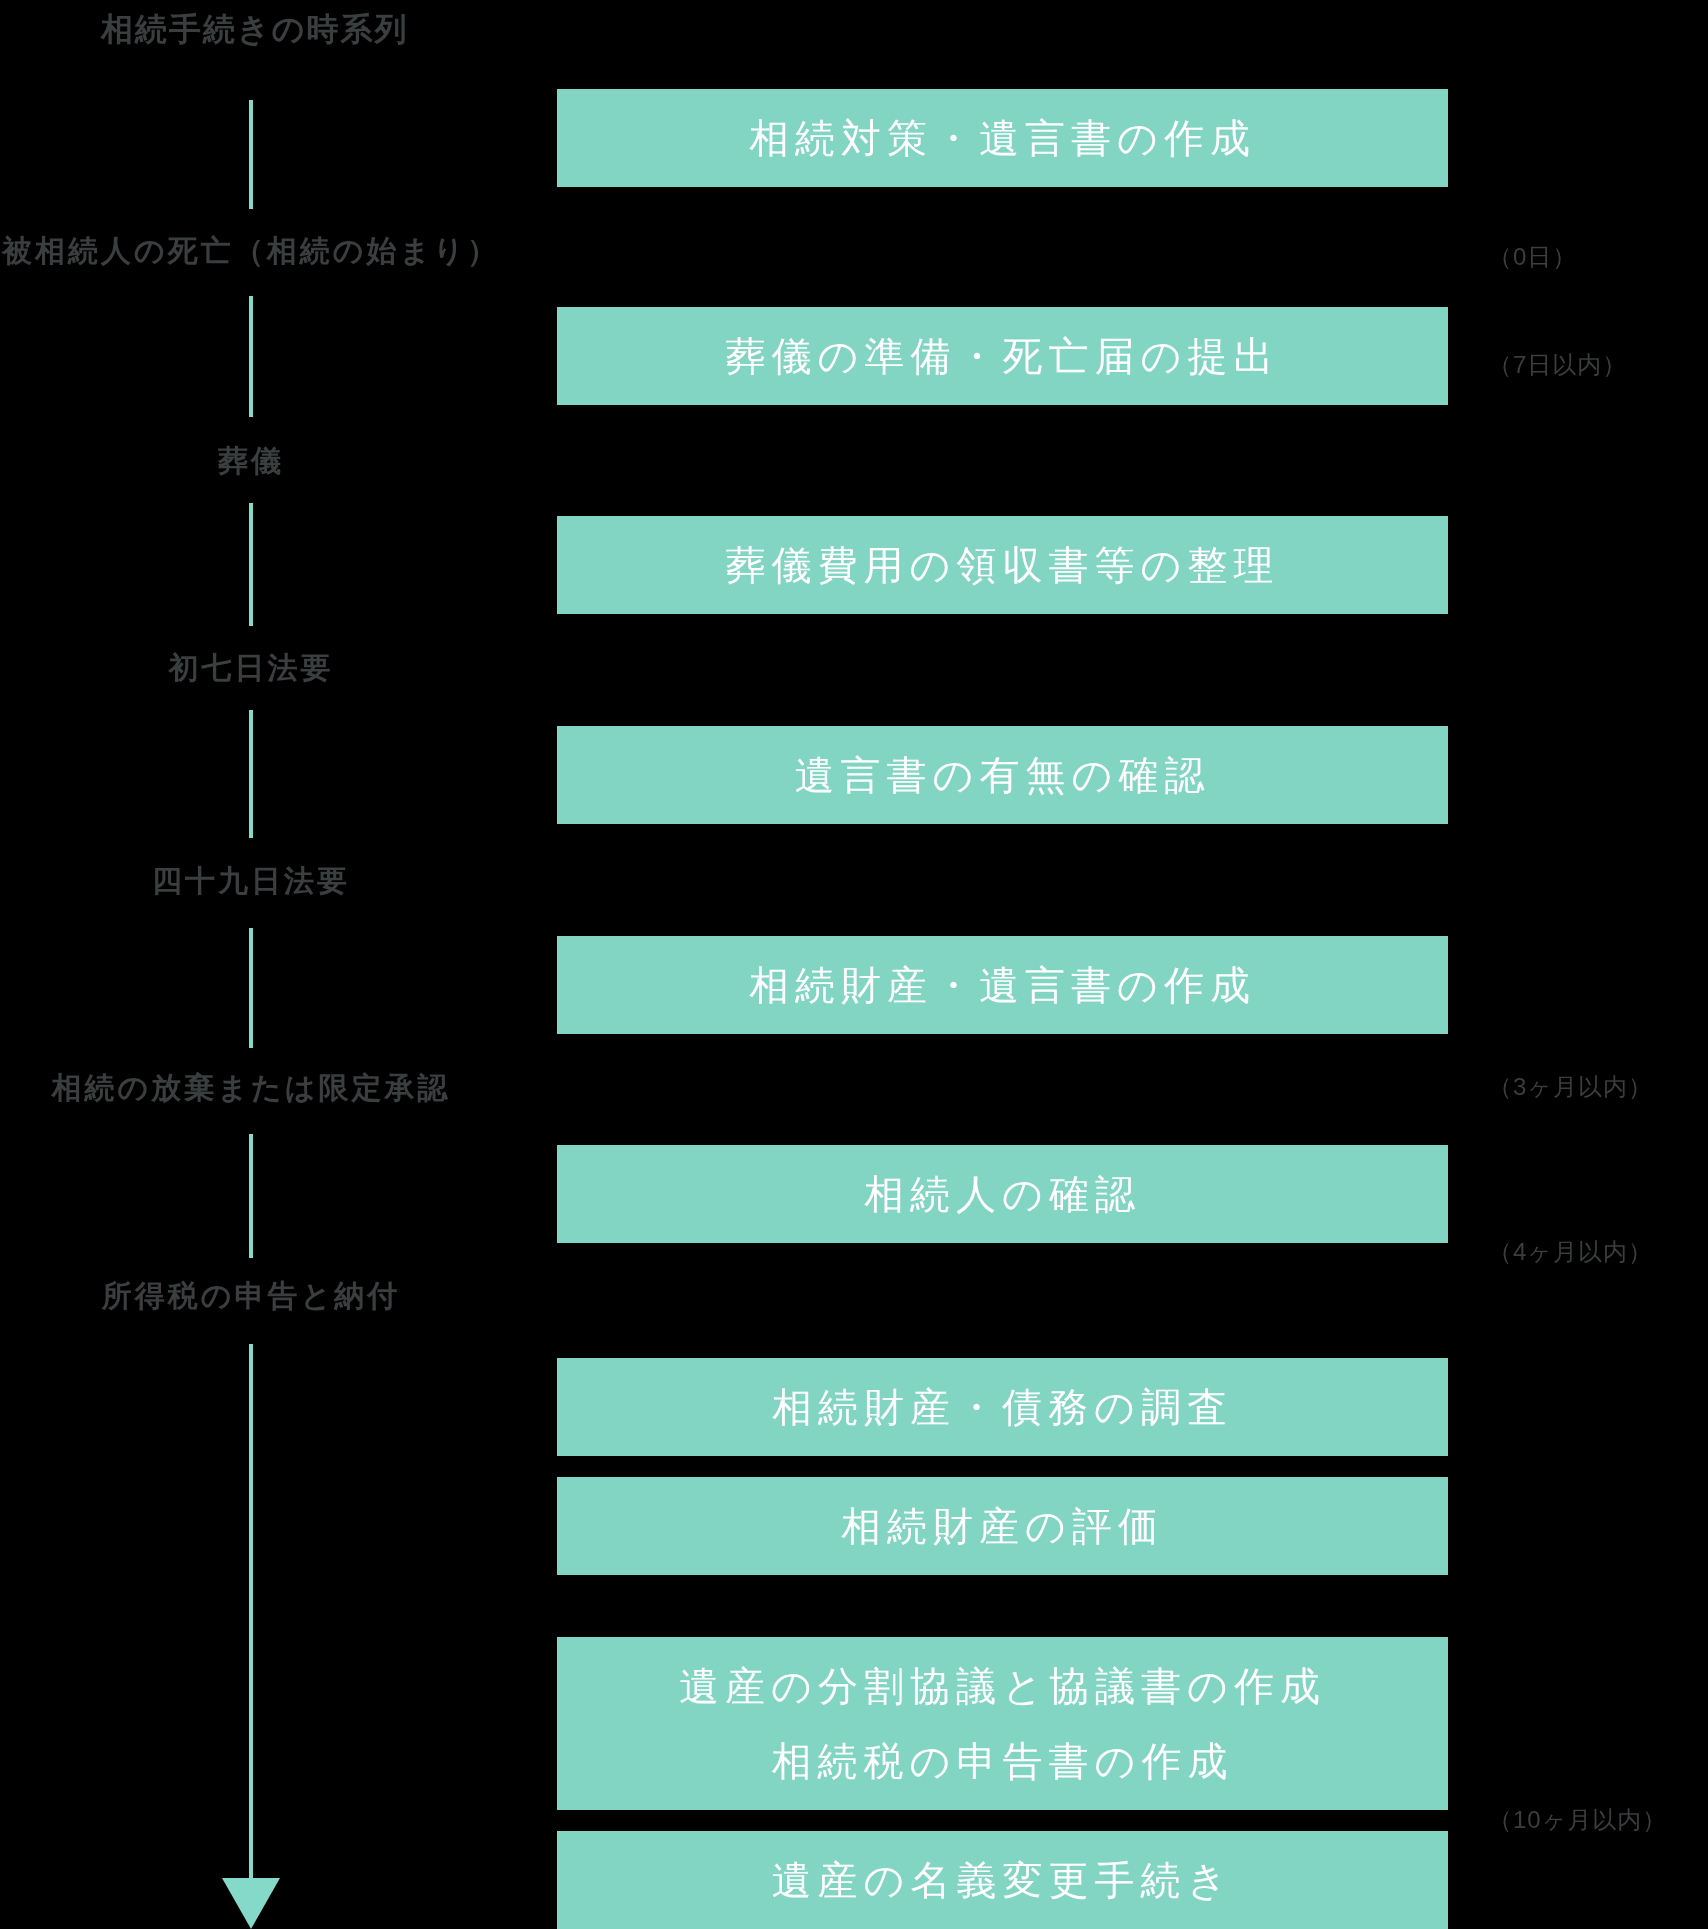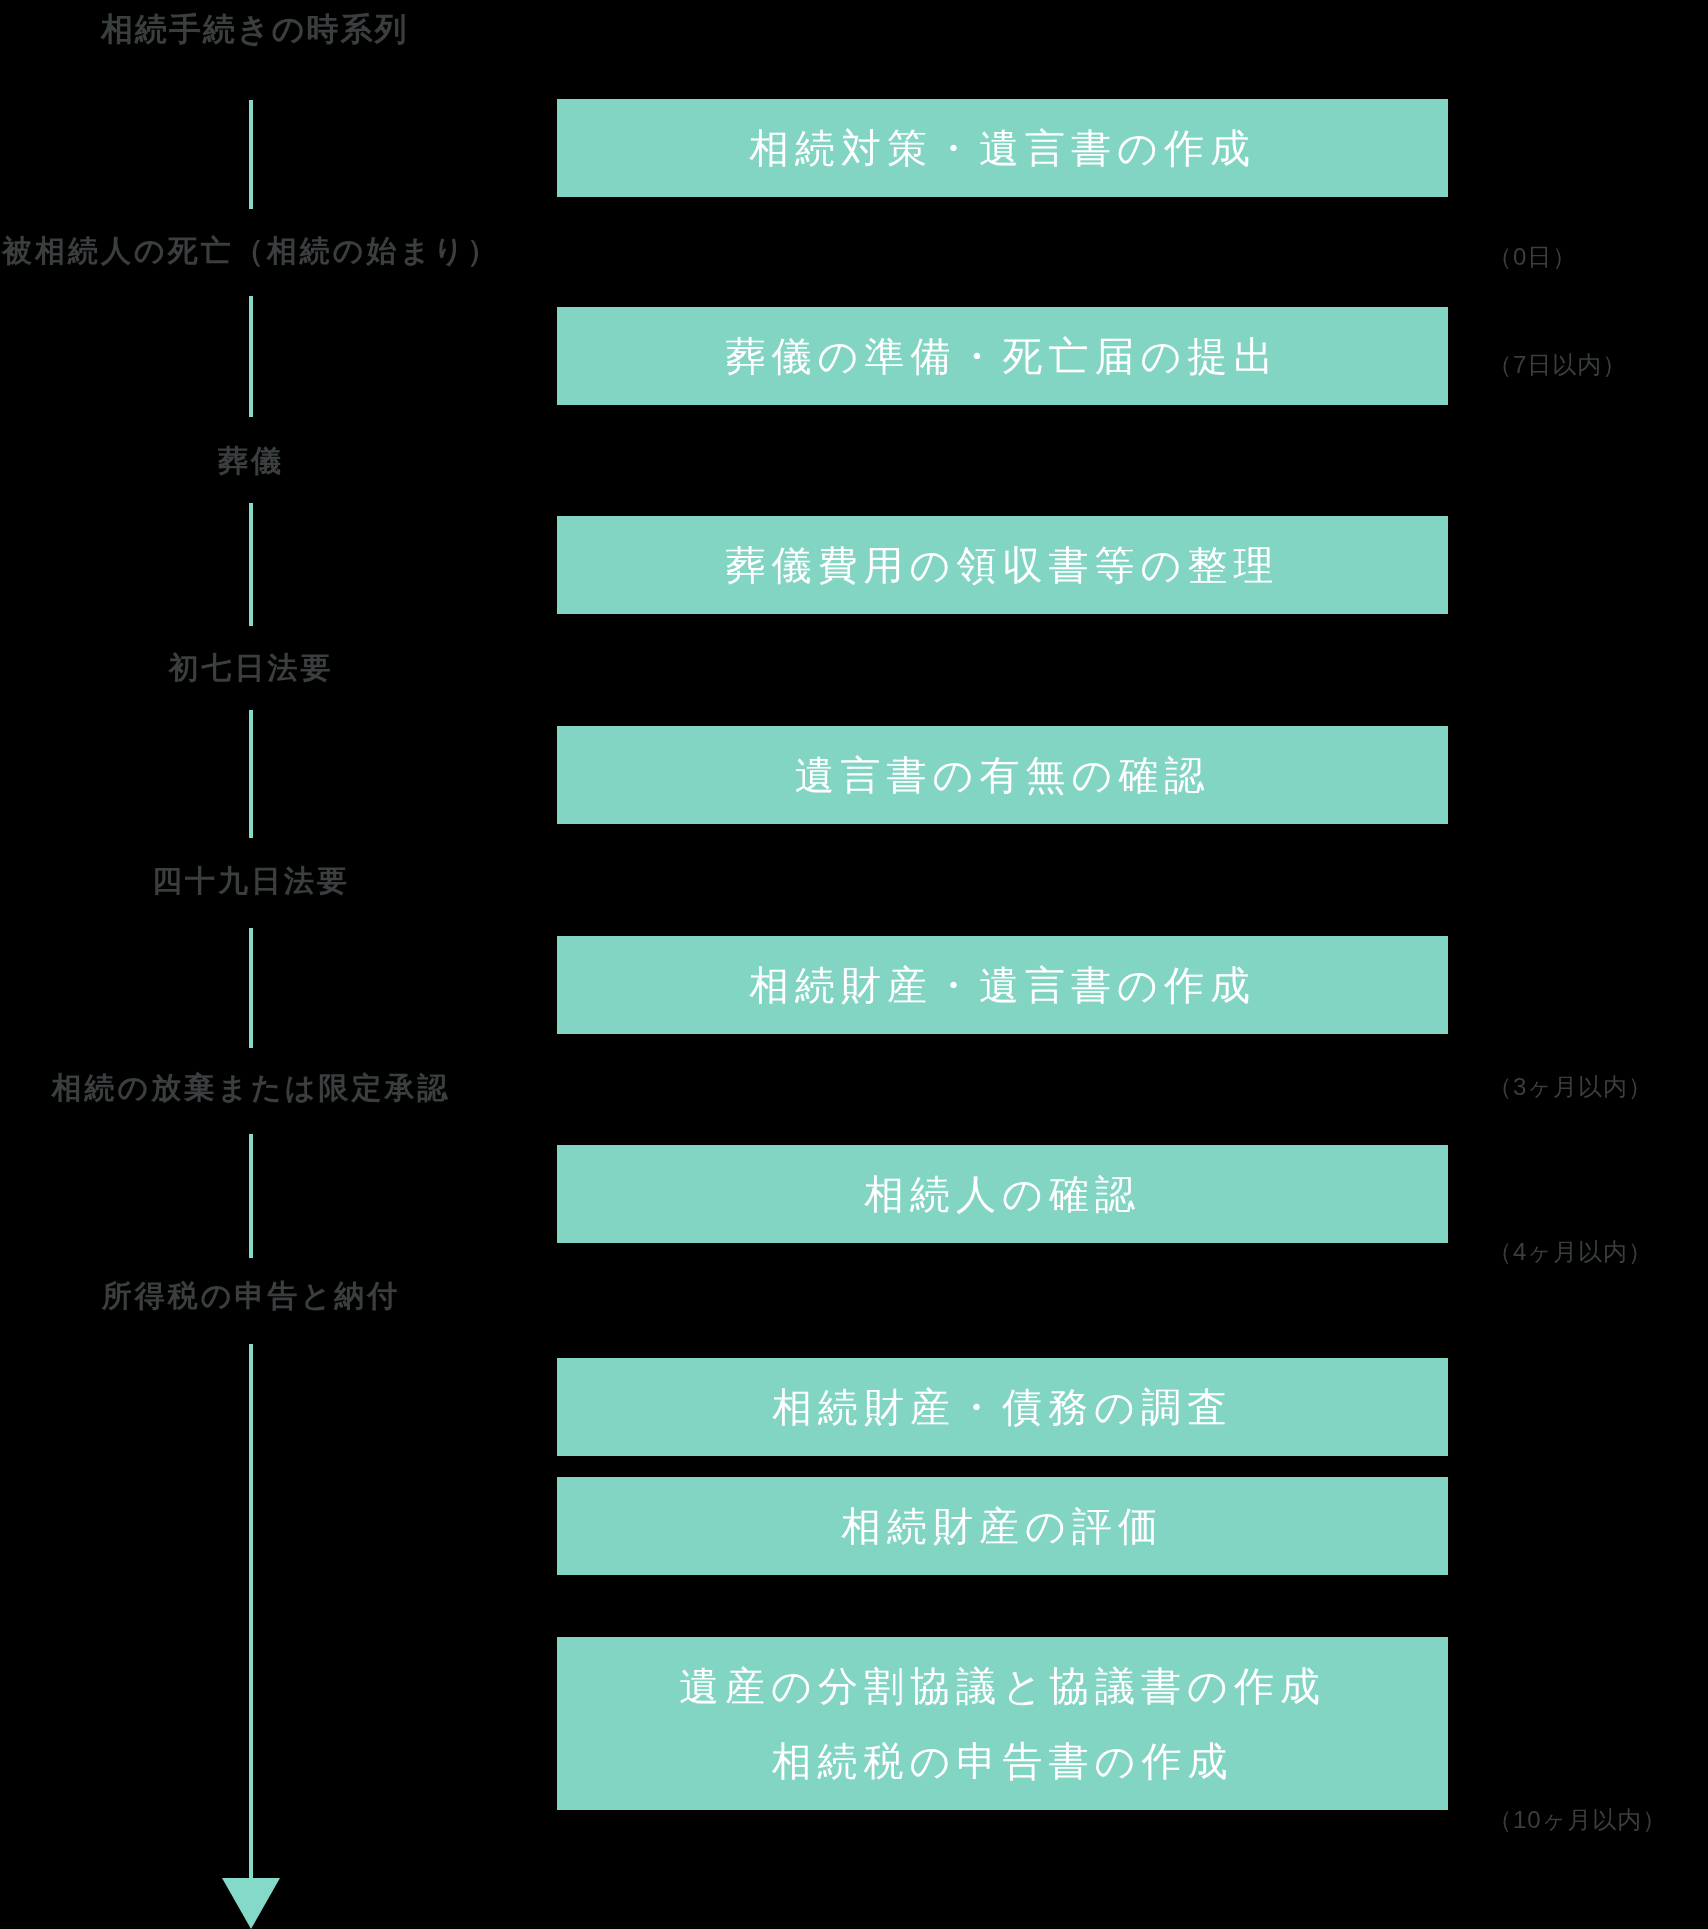--- a/index.html
+++ b/index.html
@@ -87,21 +87,21 @@
   <div class="seg" style="top:1344px;height:534px"></div>
   <div class="arrow"></div>
 
   <div class="event" style="top:251px">被相続人の死亡（相続の始まり）</div>
   <div class="event" style="top:461px">葬儀</div>
   <div class="event" style="top:668px">初七日法要</div>
   <div class="event" style="top:881px">四十九日法要</div>
   <div class="event" style="top:1088px">相続の放棄または限定承認</div>
   <div class="event" style="top:1296px">所得税の申告と納付</div>
 
-  <div class="task" style="top:99px">
+  <div class="task" style="top:89px">
       <span>相続対策・遺言書の作成</span>
     </div>
   <div class="task" style="top:307px">
       <span>葬儀の準備・死亡届の提出</span>
     </div>
   <div class="task" style="top:516px">
       <span>葬儀費用の領収書等の整理</span>
     </div>
   <div class="task" style="top:726px">
       <span>遺言書の有無の確認</span>
@@ -117,20 +117,23 @@
     </div>
   <div class="task" style="top:1477px">
       <span>相続財産の評価</span>
     </div>
   <div class="task" style="top:1637px">
       <span>遺産の分割協議と協議書の作成</span>
     </div>
   <div class="task" style="top:1712px">
       <span>相続税の申告書の作成</span>
     </div>
+  <div class="task" style="top:1831px">
+      <span>遺産の名義変更手続き</span>
+    </div>
 
   <div class="duration" style="top:257px">（0日）</div>
   <div class="duration" style="top:365px">（7日以内）</div>
   <div class="duration" style="top:1087px">（3ヶ月以内）</div>
   <div class="duration" style="top:1252px">（4ヶ月以内）</div>
   <div class="duration" style="top:1820px">（10ヶ月以内）</div>
 
 </div>
 
 </body></html>

